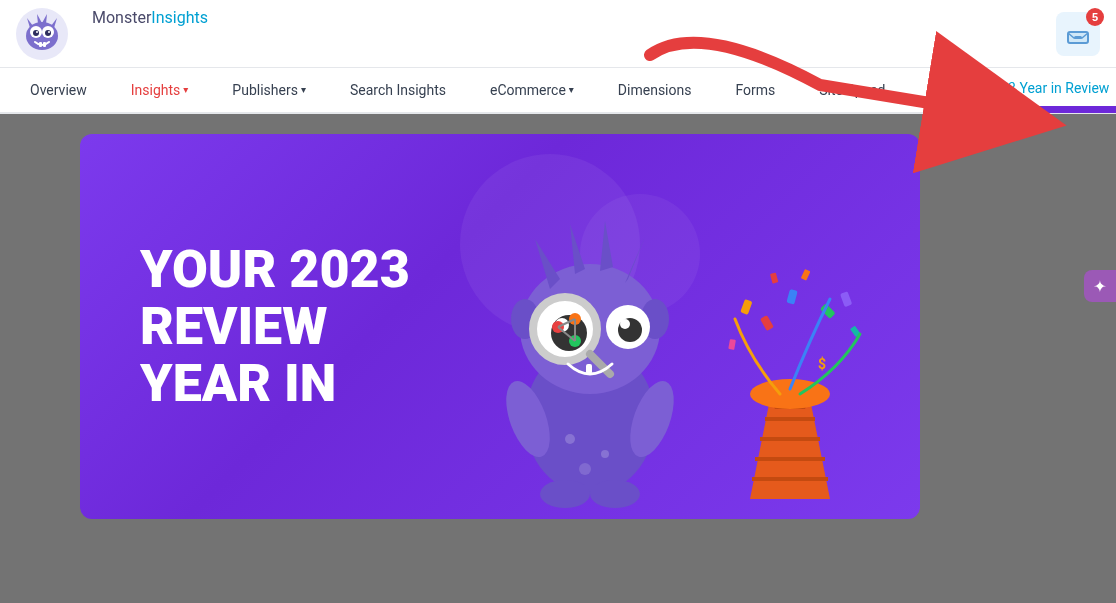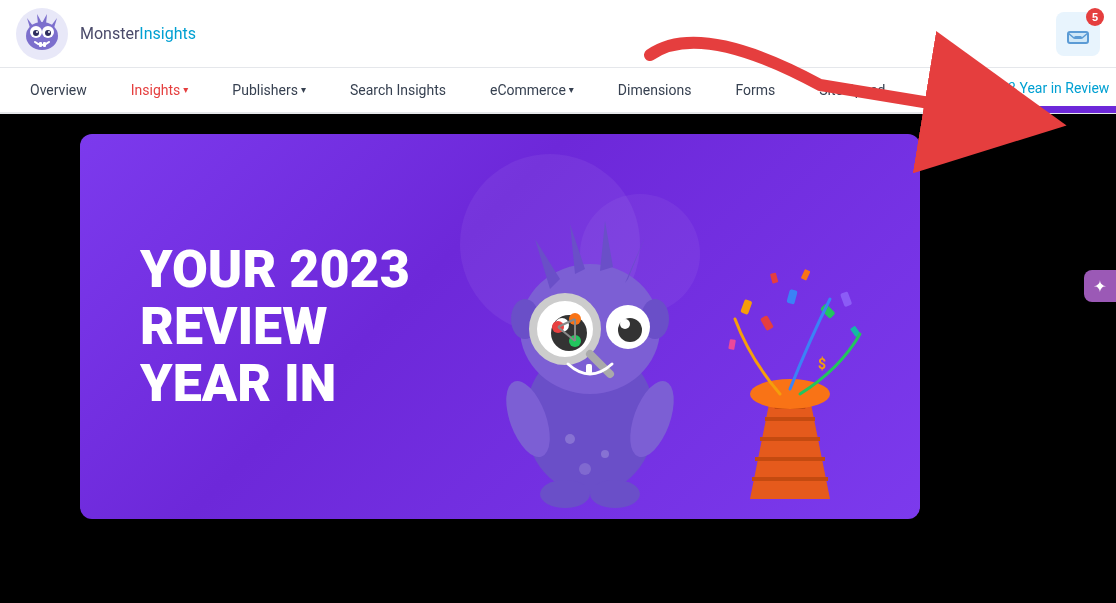--- a/index.html
+++ b/index.html
@@ -19,22 +19,22 @@
       display: flex;
       align-items: center;
       padding: 0 16px;
       border-bottom: 1px solid #e5e7eb;
       position: relative;
       z-index: 10;
     }
 
     .logo-area {
       display: flex;
-      align-items: center;
-      gap: 12px;
+      align-items: flex-start;
+      gap: 24px;
       min-width: 220px;
     }
 
     .logo-icon {
       width: 52px;
       height: 52px;
     }
 
     .logo-monster {
       color: #4a4a6a;
@@ -112,21 +112,21 @@
       color: #e53e3e;
     }
 
     .nav-chevron {
       font-size: 10px;
       color: inherit;
     }
 
     
     .main-content {
-      background: #000000;
+      background: #737373;
       padding: 20px 0 0 80px;
       height: calc(603px - 68px - 46px);
       overflow: hidden;
     }
 
     
     .banner {
       width: 840px;
       height: 385px;
       background: linear-gradient(135deg, #7c3aed 0%, #6d28d9 40%, #7c3aed 100%);

